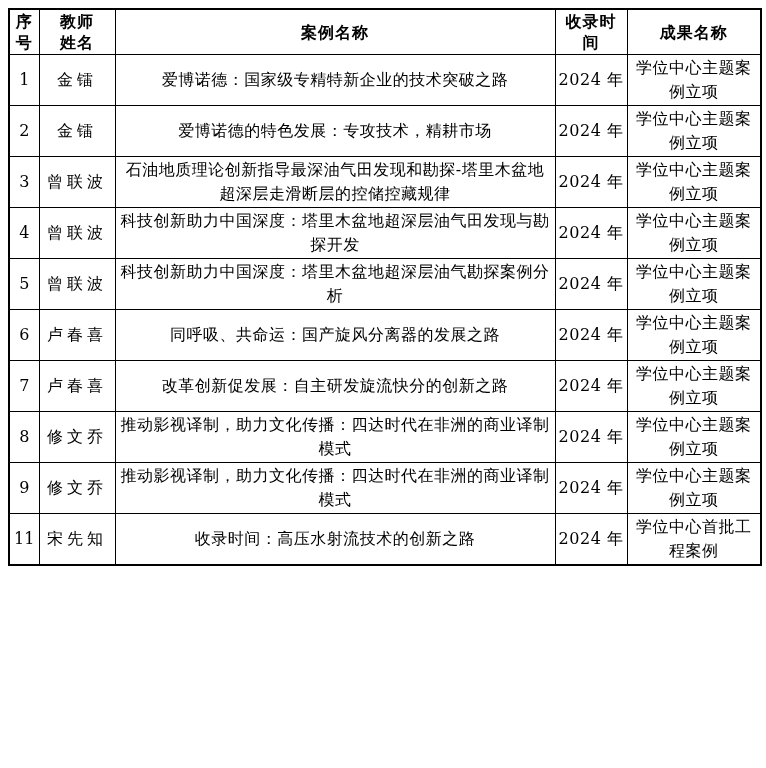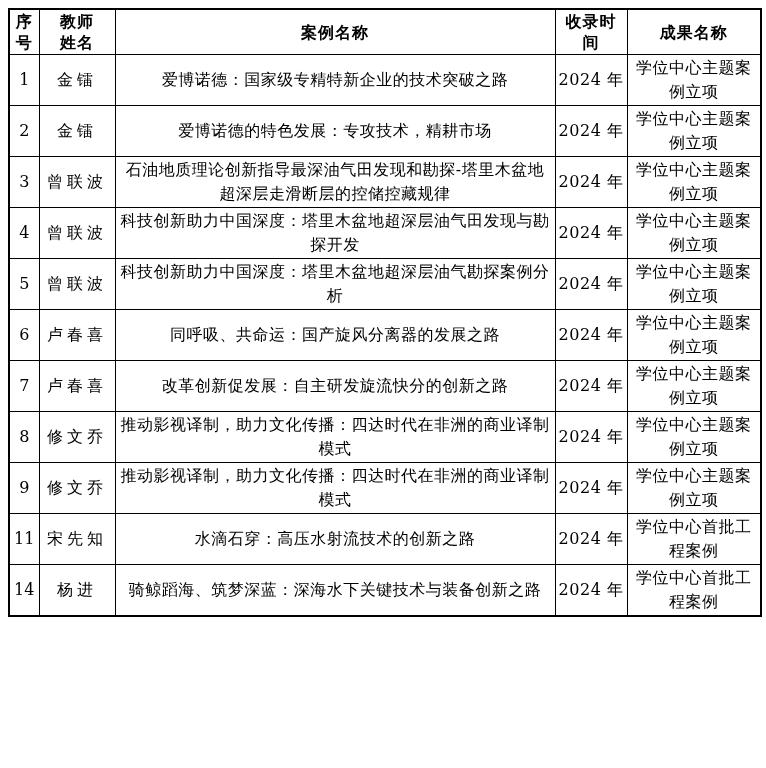--- a/index.html
+++ b/index.html
@@ -132,26 +132,19 @@
         <tr>
           <td class="c0">9</td>
           <td class="c1">修文乔</td>
           <td class="c2">推动影视译制，助力文化传播：四达时代在非洲的商业译制模式</td>
           <td class="c3">2024 年</td>
           <td class="c4">学位中心主题案例立项</td>
         </tr>
         <tr>
           <td class="c0">11</td>
           <td class="c1">宋先知</td>
-          <td class="c2">水滴石穿：高压水射流技术的创新之路</td>
-          <td class="c3">2024 年</td>
-          <td class="c4">学位中心首批工程案例</td>
-        </tr>
-        <tr>
-          <td class="c0">14</td>
-          <td class="c1">杨进</td>
-          <td class="c2">骑鲸蹈海、筑梦深蓝：深海水下关键技术与装备创新之路</td>
+          <td class="c2">收录时间：高压水射流技术的创新之路</td>
           <td class="c3">2024 年</td>
           <td class="c4">学位中心首批工程案例</td>
         </tr>
       </tbody>
   </table>
 </div>
 
 </body></html>

